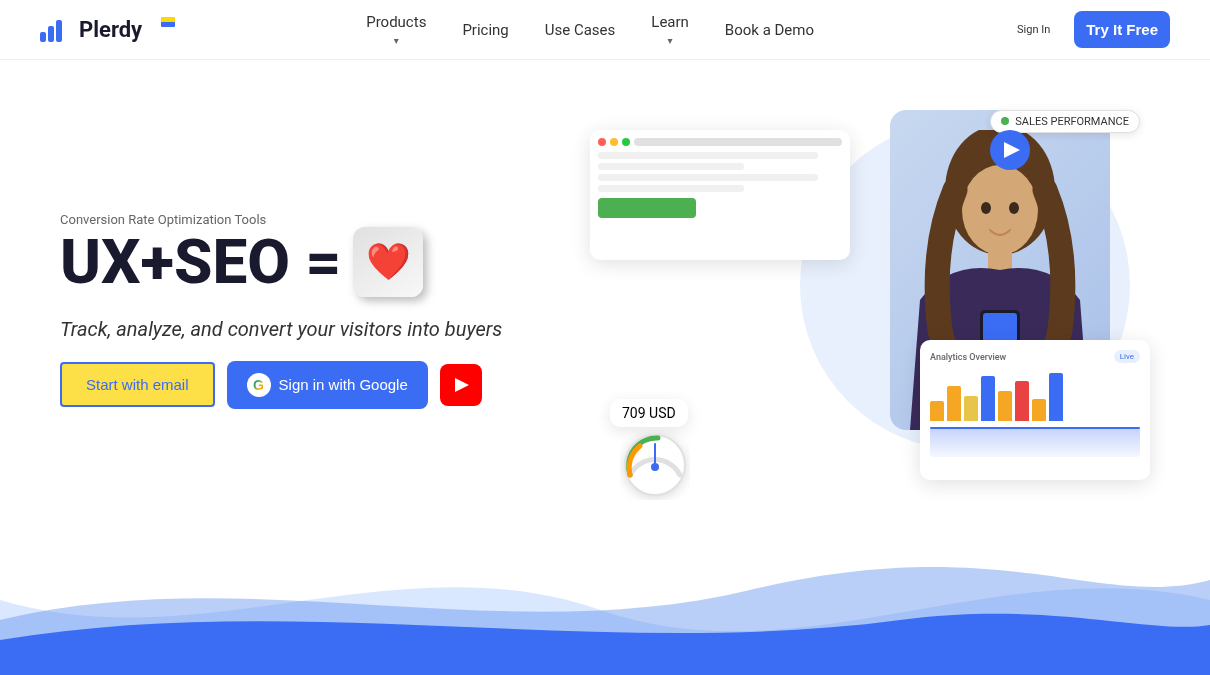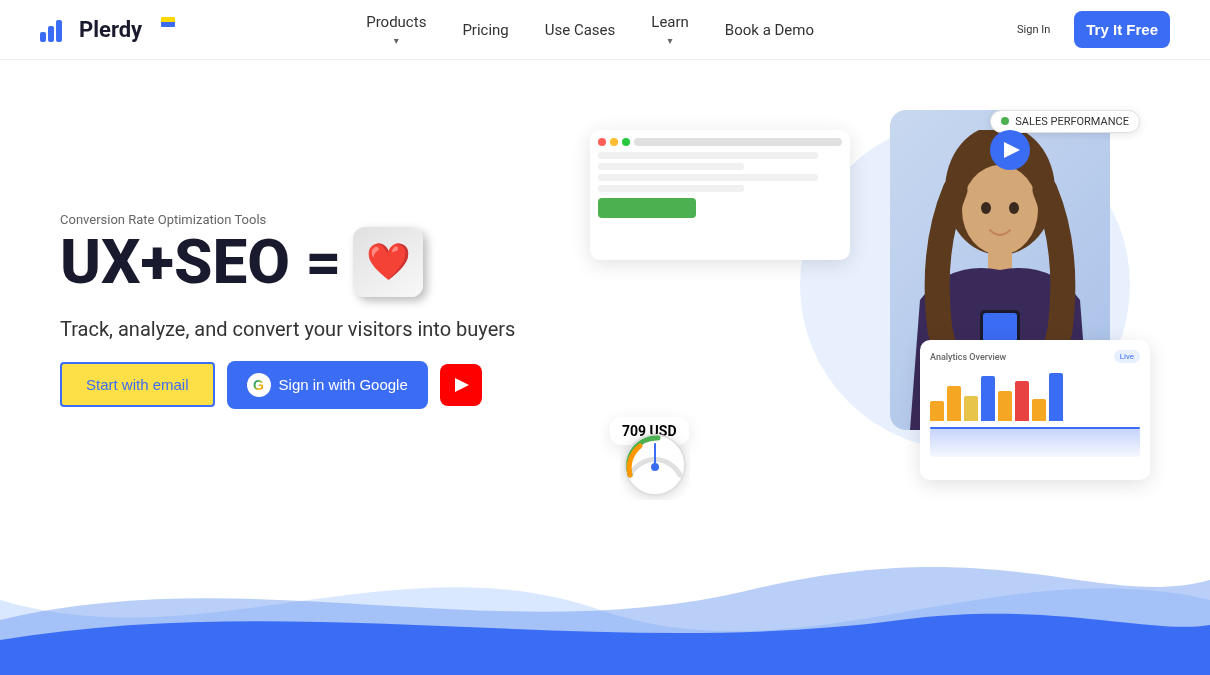--- a/index.html
+++ b/index.html
@@ -45,21 +45,21 @@
     .hero-headline {
       font-size: 62px; font-weight: 800; color: #1a1a2e; line-height: 1;
       margin-bottom: 20px; display: flex; align-items: center; gap: 12px;
     }
     .hero-heart-box {
       display: inline-flex; align-items: center; justify-content: center;
       width: 70px; height: 70px; background: linear-gradient(145deg, #e0e0e0, #f8f8f8);
       border-radius: 12px; box-shadow: 4px 4px 10px #bbb, -2px -2px 6px #fff;
       font-size: 36px;
     }
-    .hero-tagline { font-size: 20px; color: #333; margin-bottom: 20px; }
+    .hero-tagline { font-size: 20px; color: #333; margin-bottom: 20px; font-style: italic; }
     .hero-buttons { display: flex; align-items: center; gap: 12px; }
     .start-email-btn {
       padding: 12px 24px; border: 2px solid #3B6CF4; border-radius: 4px;
       background: #fde047; color: #3B6CF4; font-size: 15px; font-weight: 500; cursor: pointer;
     }
     .google-btn {
       display: flex; align-items: center; gap: 8px;
       padding: 12px 20px; border: none; border-radius: 8px;
       background: #3B6CF4; color: #fff; font-size: 15px; font-weight: 500; cursor: pointer;
     }
@@ -117,23 +117,23 @@
       box-shadow: 0 4px 20px rgba(0,0,0,0.12); z-index: 4; padding: 10px; overflow: hidden;
     }
     .ac-header { display: flex; justify-content: space-between; align-items: center; margin-bottom: 8px; }
     .ac-title { font-size: 9px; color: #666; font-weight: 500; }
     .ac-badge { font-size: 8px; color: #3B6CF4; background: #e8f0fe; padding: 2px 6px; border-radius: 10px; }
     .ac-bars { display: flex; align-items: flex-end; gap: 3px; height: 50px; margin-bottom: 6px; }
     .ac-bar { border-radius: 2px 2px 0 0; }
     .ac-line { height: 30px; background: linear-gradient(to bottom, rgba(59,108,244,0.3), rgba(59,108,244,0.05)); border-radius: 4px; position: relative; }
     .ac-line::after { content: ''; position: absolute; top: 0; left: 0; right: 0; height: 2px; background: #3B6CF4; border-radius: 2px; }
     .price-tag {
-      position: absolute; left: 20px; bottom: 75px;
+      position: absolute; left: 20px; bottom: 93px;
       background: #fff; border-radius: 10px; padding: 6px 12px;
-      box-shadow: 0 4px 15px rgba(0,0,0,0.1); z-index: 5; font-size: 14px; font-weight: 700;
+      box-shadow: 0 4px 15px rgba(0,0,0,0.1); z-index: 5; font-size: 14px; font-weight: 400;
     }
     .gauge-widget {
       position: absolute; left: 30px; bottom: 20px;
       width: 70px; height: 70px; z-index: 5;
     }
     .play-btn-overlay {
       position: absolute; right: 120px; top: 30px;
       width: 40px; height: 40px; background: #3B6CF4; border-radius: 50%; z-index: 6;
       display: flex; align-items: center; justify-content: center;
     }

